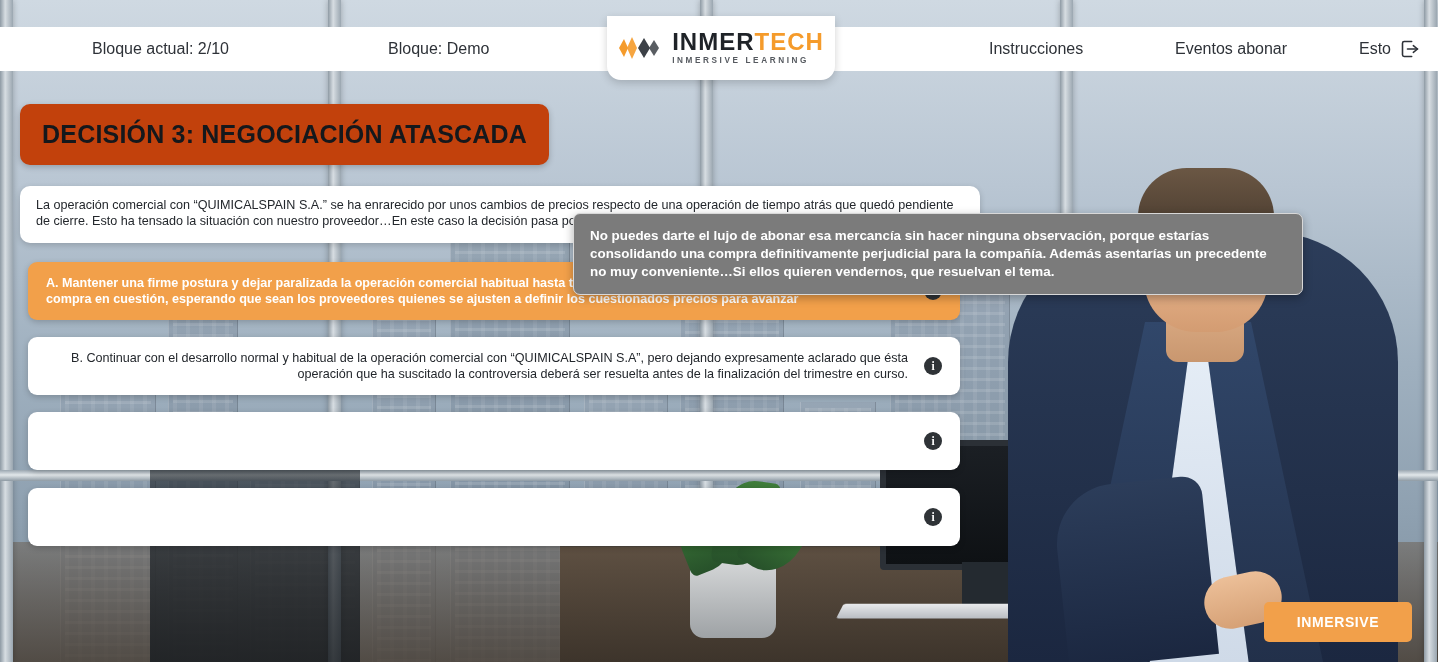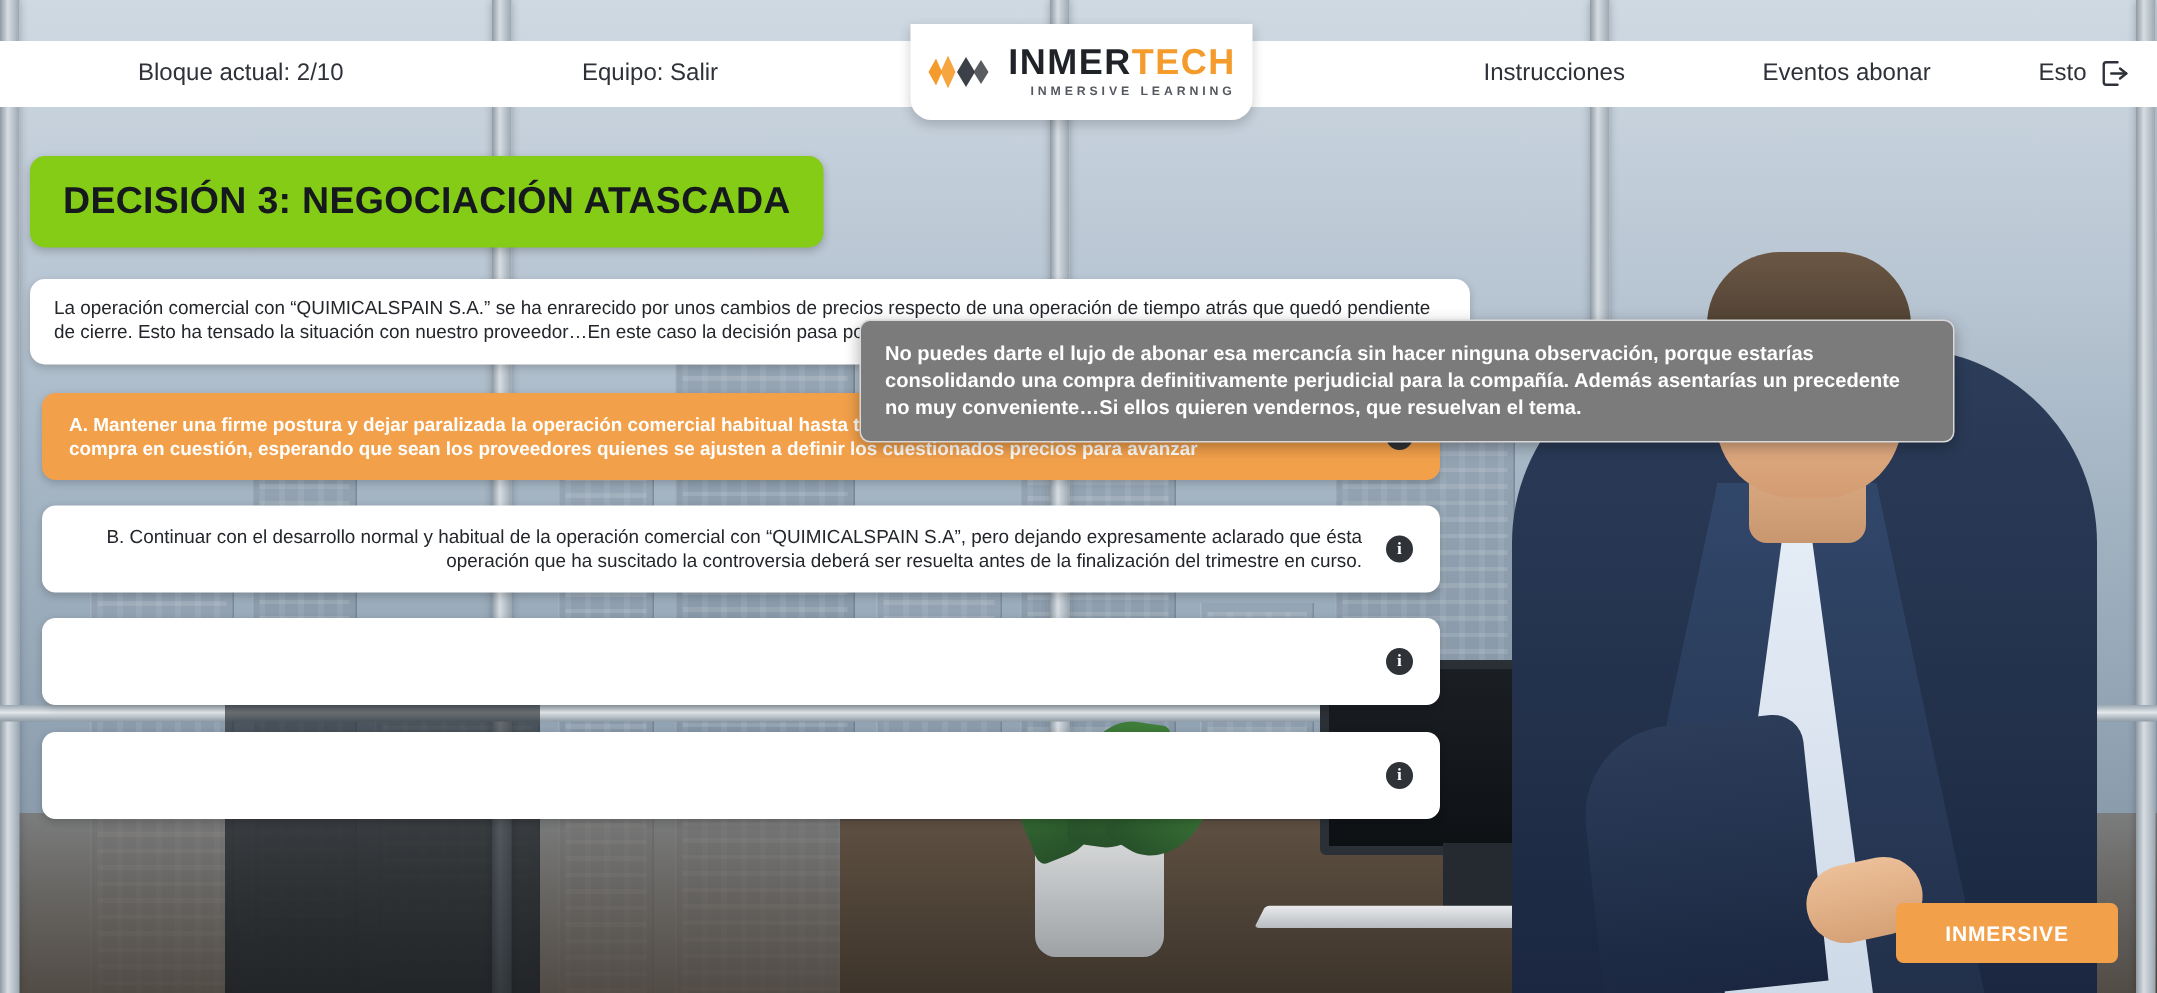--- a/index.html
+++ b/index.html
@@ -207,28 +207,28 @@
   }
   .logo-mark { width: 44px; height: 30px; position: relative; flex: none; }
   .logo-text { line-height: 1; }
   .logo-top {
     font-size: 24px; font-weight: 700; letter-spacing: 1px;
     color: #1f2328;
   }
   .logo-top .accent { color: #f59b2b; }
   .logo-sub {
     margin-top: 3px;
-    font-size: 8.2px; letter-spacing: 2.6px; color: #55595f; font-weight: 700; text-align: right;
+    font-size: 8.2px; letter-spacing: 2.6px; color: #55595f; font-weight: 700;
   }
 
   
   .title-card {
     position: absolute;
     left: 20px; top: 104px;
-    background: #84cc16;
+    background: #c2410c;
     border-radius: 10px;
     padding: 16px 22px;
     z-index: 20;
     box-shadow: 0 2px 6px rgba(0,0,0,.22);
   }
   .title-card h1 {
     font-size: 25px;
     font-weight: 700;
     letter-spacing: .2px;
     color: #15181c;
@@ -384,21 +384,21 @@
     <div class="p-hair"></div>
     <div class="p-glass-l"></div>
     <div class="p-glass-r"></div>
     <div class="p-glass-bridge"></div>
     <div class="p-mouth"></div>
   </div>
 </div>
 
 <div class="topbar">
   <div class="slot slot-block">Bloque actual: 2/10</div>
-  <div class="slot slot-team">Equipo: Salir</div>
+  <div class="slot slot-team">Bloque: Demo</div>
   <div class="slot slot-instr">Instrucciones</div>
   <div class="slot slot-events">Eventos abonar</div>
   <div class="slot slot-exit">
     <span>Esto</span>
     <span class="exit-icon">
       <svg width="20" height="20" viewBox="0 0 24 24" fill="none" stroke="#2e3238" stroke-width="1.9" stroke-linecap="round" stroke-linejoin="round">
         <path d="M14 3H5a2 2 0 0 0-2 2v14a2 2 0 0 0 2 2h9"></path>
         <path d="M16 16l5-4-5-4"></path>
         <path d="M21 12H9"></path>
       </svg>

